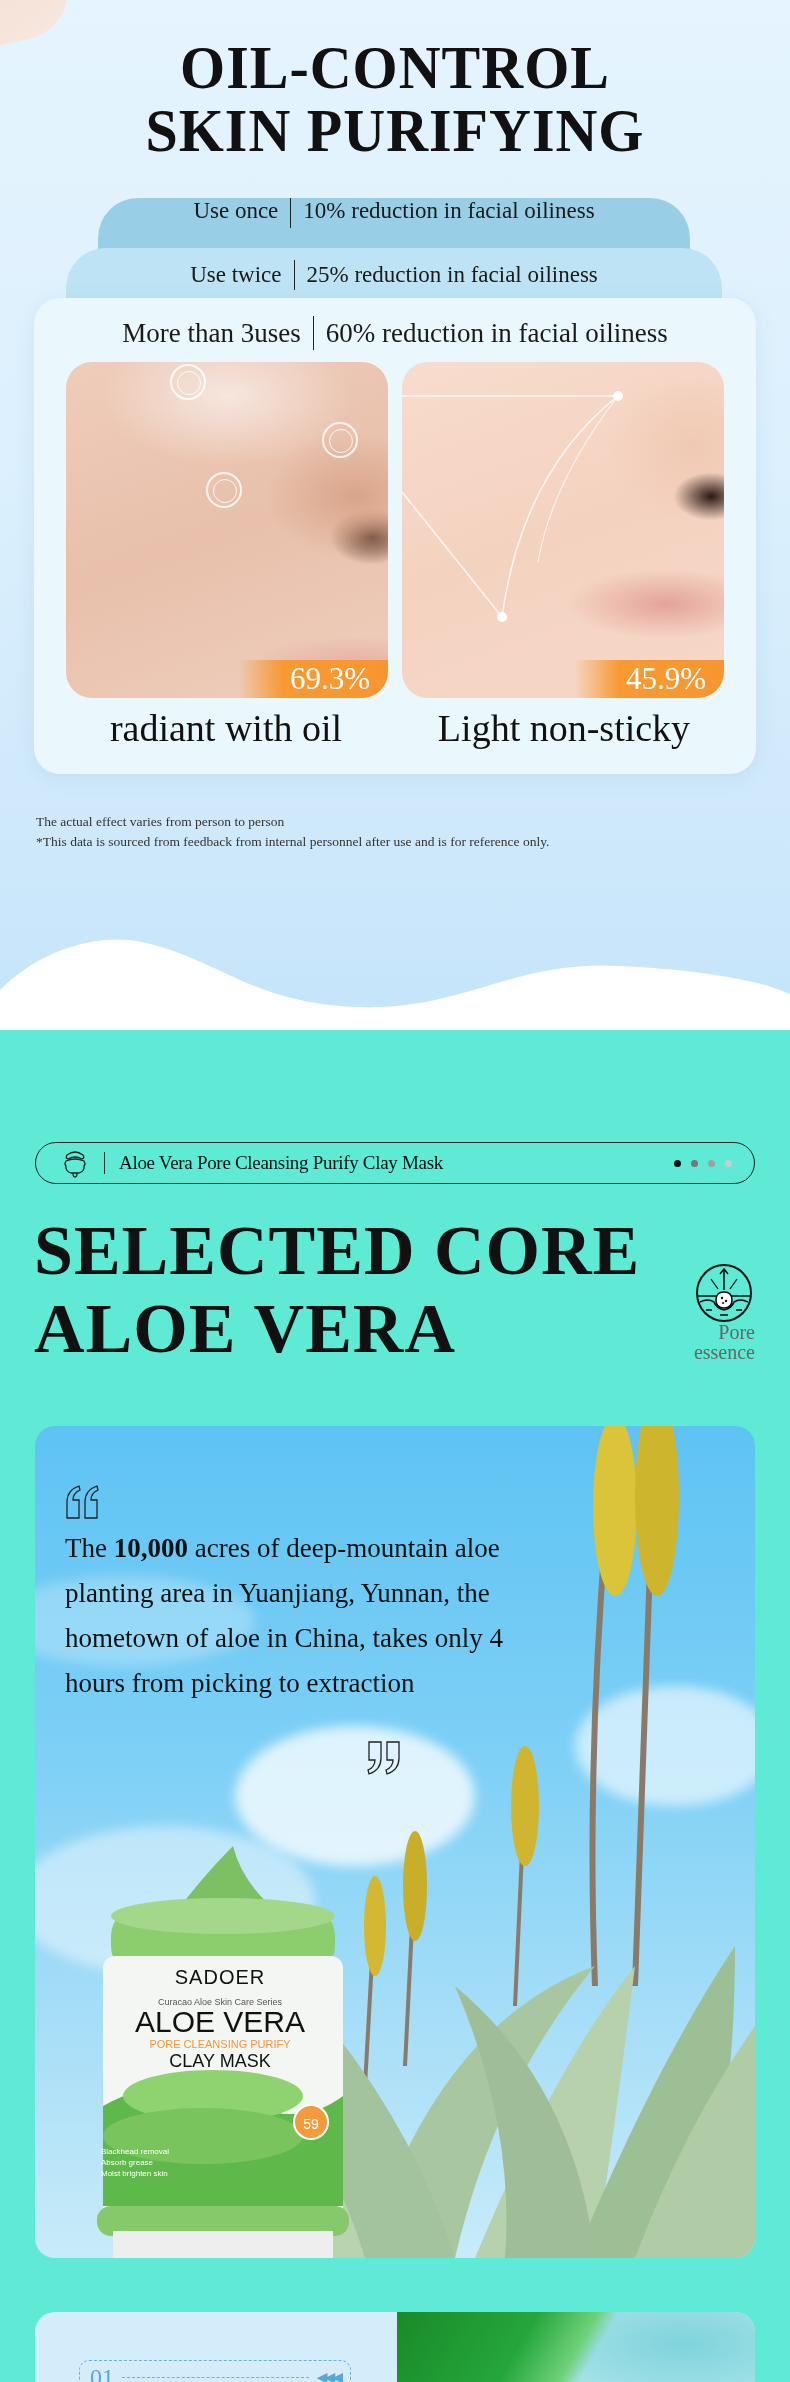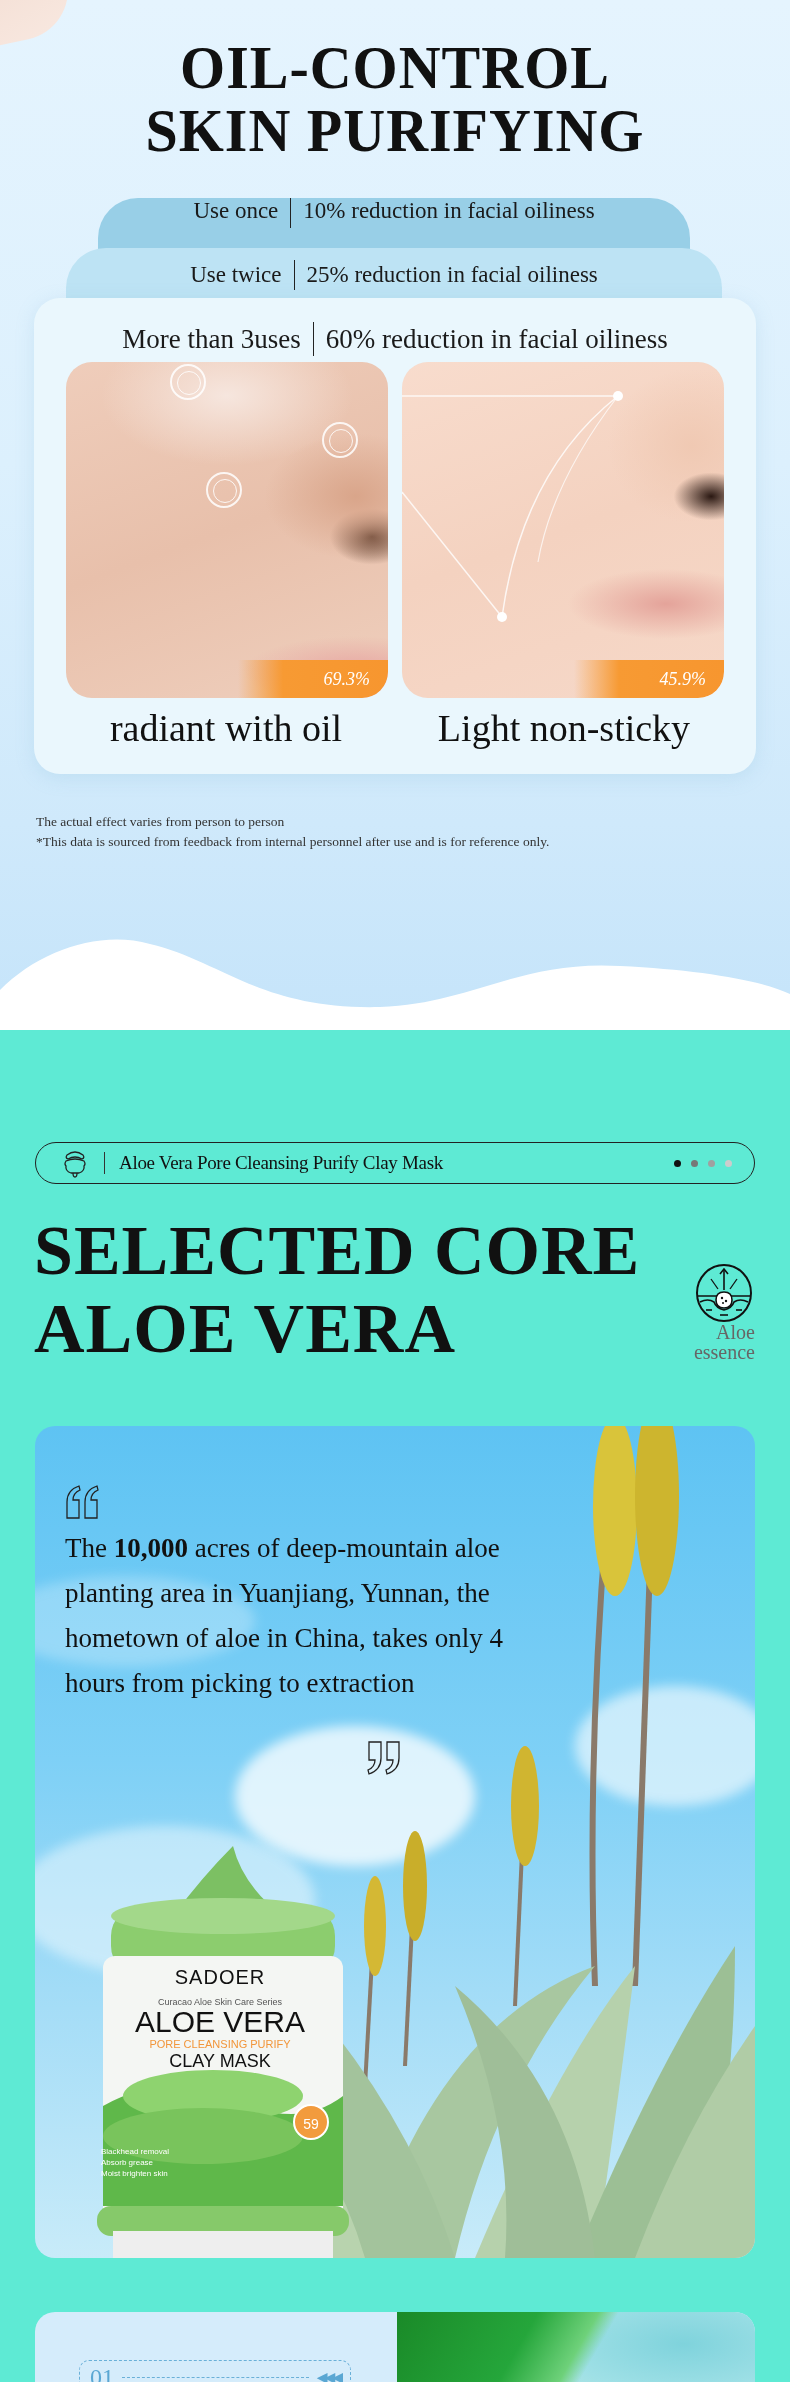--- a/index.html
+++ b/index.html
@@ -37,21 +37,21 @@
       font-size: 23px; color: #1a1a1a;
     }
     .tab-sep { display: inline-block; width: 1px; height: 30px; background: #222; margin: 0 12px; }
 
     .card {
       position: absolute; left: 34px; top: 298px; width: 722px; height: 476px;
       background: #eaf7fd; border-radius: 26px;
       box-shadow: 0 4px 18px rgba(140,190,220,0.25);
     }
     .card-head {
-      position: absolute; left: 0; top: 24px; width: 100%; text-align: center;
+      position: absolute; left: 0; top: 18px; width: 100%; text-align: center;
       font-size: 27px; color: #1a1a1a;
       display: flex; align-items: center; justify-content: center;
     }
     .card-head .tab-sep { height: 34px; }
 
     .photo {
       position: absolute; top: 64px; width: 322px; height: 336px;
       border-radius: 26px; overflow: hidden;
     }
     .photo-left { left: 32px; background:
@@ -73,21 +73,21 @@
     .target::after {
       content: ""; position: absolute; left: 5px; top: 5px; width: 22px; height: 22px;
       border: 1.5px solid rgba(255,255,255,0.85); border-radius: 50%;
     }
     .lines-svg { position: absolute; left: 0; top: 0; }
 
     .pct-badge {
       position: absolute; right: 0; bottom: 0; width: 150px; height: 38px;
       background: linear-gradient(90deg, rgba(250,150,50,0) 0%, #f79a33 30%, #f7962f 100%);
       border-radius: 0 0 26px 0;
-      color: #fff; font-style: italic; font-size: 18px; text-align: right;
+      color: #fff; font-size: 31px; text-align: right;
       padding-right: 18px; line-height: 38px;
     }
 
     .caption {
       position: absolute; top: 408px; width: 340px; text-align: center;
       font-size: 38px; color: #111;
     }
     .caption-left { left: 22px; }
     .caption-right { left: 360px; }
 
@@ -267,21 +267,21 @@
       <circle cx="29" cy="41" r="1" fill="#111"></circle>
     <line x1="30" y1="28" x2="30" y2="8" stroke="#111" stroke-width="1.6"></line>
     <path d="M26 12 L30 7 L34 12" fill="none" stroke="#111" stroke-width="1.6"></path>
     <line x1="24" y1="27" x2="17" y2="17" stroke="#111" stroke-width="1.3"></line>
     <line x1="36" y1="27" x2="43" y2="17" stroke="#111" stroke-width="1.3"></line>
     <line x1="12" y1="48" x2="18" y2="48" stroke="#111" stroke-width="1.6"></line>
     <line x1="42" y1="48" x2="48" y2="48" stroke="#111" stroke-width="1.6"></line>
     <line x1="26" y1="53" x2="34" y2="53" stroke="#111" stroke-width="1.6"></line>
   </svg>
   <div class="essence-label">
-    <div>Aloe</div>
+    <div>Pore</div>
     <div>essence</div>
   </div>
 
   <div class="aloe-card">
     <div class="cloud" style="left:-40px;top:150px;width:260px;height:90px;opacity:0.35"></div>
     <div class="cloud" style="left:200px;top:300px;width:240px;height:140px;"></div>
     <div class="cloud" style="left:-20px;top:400px;width:300px;height:150px;opacity:0.6"></div>
     <div class="cloud" style="left:540px;top:260px;width:200px;height:120px;opacity:0.8"></div>
 
     <svg class="aloe-plant" width="720" height="832">

